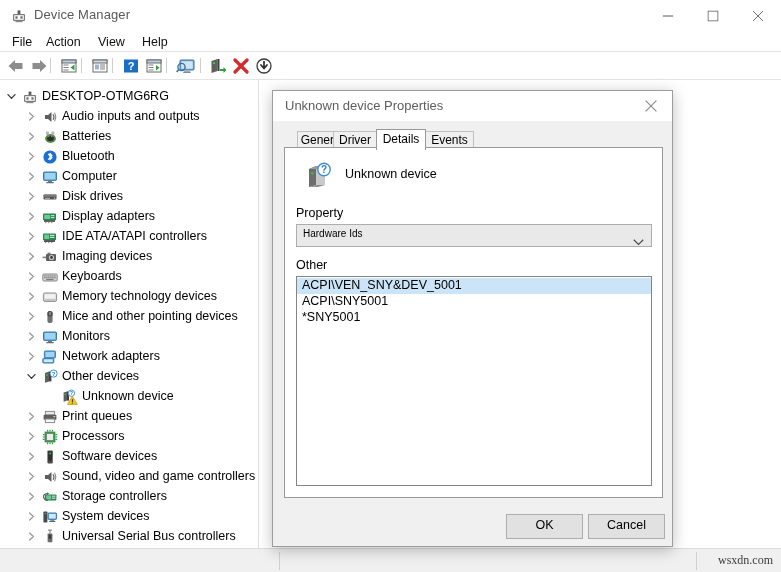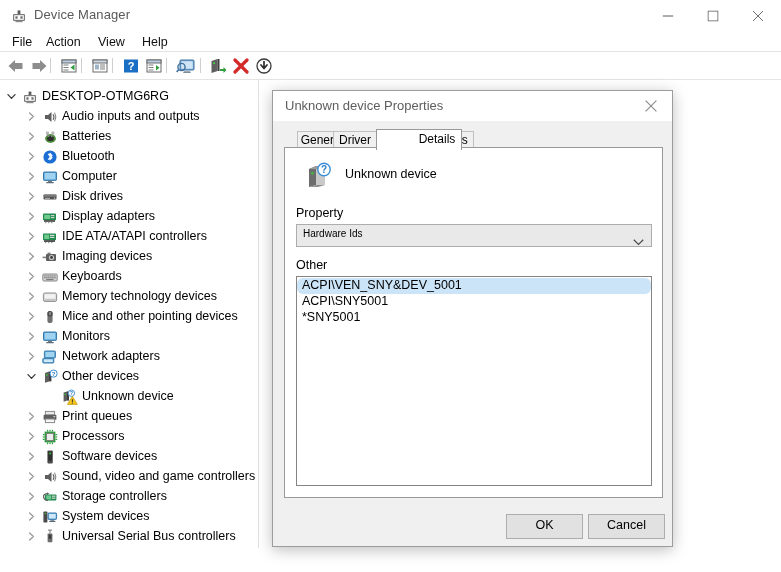--- a/index.html
+++ b/index.html
@@ -61,35 +61,35 @@
        background:#f0f0f0;border:1px solid #9c9c9c;
        box-shadow:0 3px 14px rgba(0,0,0,.26);}
   .dlg-title{position:absolute;left:0;top:0;width:399px;height:30px;background:#ffffff;}
   .dlg-title-text{position:absolute;left:12px;top:7px;font-size:13px;color:#5d5d5d;}
   .dlg-close{position:absolute;right:0;top:0;width:42px;height:29px;cursor:default;}
   .dlg-close svg{position:absolute;left:50%;top:50%;transform:translate(-50%,-50%);}
 
   .tabstrip{position:absolute;left:11px;top:38px;width:378px;height:19px;}
   .tab{position:absolute;top:2px;height:17px;background:#f0f0f0;border:1px solid #c0c0c0;
        border-bottom:none;font-size:12px;color:#000;text-align:center;line-height:17px;cursor:default;}
-  .tab.active{top:0;height:20px;line-height:19px;background:#ffffff;border-color:#999;z-index:3;padding-left:36px;}
+  .tab.active{top:0;height:20px;line-height:19px;background:#ffffff;border-color:#999;z-index:3;}
 
   .tabpanel{position:absolute;left:11px;top:56px;width:377px;height:349px;background:#ffffff;border:1px solid #999;}
 
   .dev-icon{position:absolute;left:19px;top:12px;width:30px;height:30px;}
   .dev-name{position:absolute;left:60px;top:19px;font-size:12.5px;color:#000;}
 
   .lbl-property{position:absolute;left:11px;top:58px;font-size:12.5px;color:#000;}
   .combo{position:absolute;left:11px;top:76px;width:354px;height:21px;background:#e9e9e9;border:1px solid #adadad;cursor:default;}
   .combo-text{position:absolute;left:6px;top:3px;font-size:10px;color:#000;}
   .combo-chev{position:absolute;right:7px;top:7px;}
 
   .lbl-value{position:absolute;left:11px;top:110px;font-size:12.5px;color:#000;}
   .valuebox{position:absolute;left:11px;top:128px;width:354px;height:208px;background:#ffffff;border:1px solid #848484;overflow:hidden;}
-  .vrow{position:absolute;left:0;width:354px;height:16px;font-size:12.5px;color:#000;cursor:default;border-radius:6px;}
+  .vrow{position:absolute;left:0;width:354px;height:16px;font-size:12.5px;color:#000;cursor:default;}
   .vrow span{position:absolute;left:5px;top:0;}
   .vrow.sel{background:#cce4f7;}
 
   .btn{position:absolute;height:23px;background:#e1e1e1;border:1px solid #adadad;
        font-size:12.5px;color:#000;text-align:center;line-height:21px;cursor:default;}
   .btn-ok{left:233px;top:423px;width:75px;}
   .btn-cancel{left:315px;top:423px;width:75px;}
 </style>
 </head>
 <body>
@@ -577,20 +577,26 @@
               <rect x="6" y="0.6" width="4" height="1.2" rx="0.4" fill="#8a8a8a"></rect>
             </svg></div>
           <div class="tlabel">Universal Serial Bus controllers</div>
         </div>
       </div>
     <div class="pane-divider"></div>
     <div class="right-pane"></div>
 
   </div>
 
+  <div class="statusbar">
+    <div class="sb-sep" style="left:279px"></div>
+    <div class="sb-sep" style="left:696px"></div>
+    <div class="sb-cell" style="left:6px"></div>
+    <div class="watermark">wsxdn.com</div>
+  </div>
 
   <div class="dlg">
 
     <div class="dlg-title">
       <div class="dlg-title-text">Unknown device Properties</div>
       <div class="dlg-close">
         <svg width="12" height="12" viewBox="0 0 12 12">
           <line x1="0.6" y1="0.6" x2="11.4" y2="11.4" stroke="#8a8a8a" stroke-width="1.1"></line>
           <line x1="11.4" y1="0.6" x2="0.6" y2="11.4" stroke="#8a8a8a" stroke-width="1.1"></line>
         </svg>

